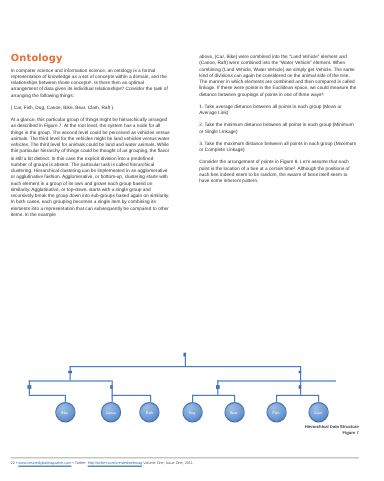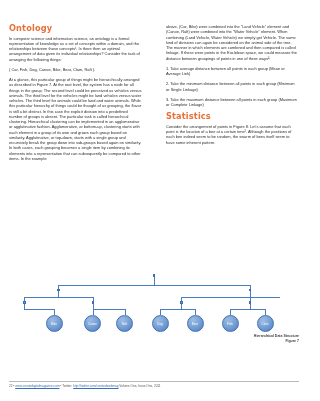--- a/index.html
+++ b/index.html
@@ -13,20 +13,21 @@
     font-family: "Liberation Sans", sans-serif;
     color: #231f20;
     position: relative;
     overflow: hidden;
   }
 
   .page {
     position: absolute;
     inset: 0;
     background: #ffffff;
+    margin-top: 20px;
   }
 
   .columns {
     position: absolute;
     left: 0;
     top: 0;
     width: 308px;
     height: 250px;
   }
 
@@ -162,21 +163,20 @@
       <p class="body-text">In computer science and information science, an ontology is a formal representation of knowledge as a set of concepts within a domain, and the relationships between those concepts¹. Is there then an optimal arrangement of data given its individual relationships? Consider the task of arranging the following things:</p>
       <p class="body-text tight">( Car, Fish, Dog, Canoe, Bike, Bear, Clam, Raft ).</p>
       <p class="body-text">At a glance, this particular group of things might be hierarchically arranged as described in Figure 7. At the root level, the system has a node for all things in the group. The second level could be perceived as vehicles versus animals. The third level for the vehicles might be land vehicles versus water vehicles. The third level for animals could be land and water animals. While this particular hierarchy of things could be thought of as grouping, the flavor is still a bit distinct. In this case the explicit division into a predefined number of groups is absent. The particular task is called hierarchical clustering. Hierarchical clustering can be implemented in an agglomerative or agglutinative fashion. Agglomerative, or bottom-up, clustering starts with each element in a group of its own and grows each group based on similarity. Agglutinative, or top-down, starts with a single group and recursively break the group down into sub-groups based again on similarity. In both cases, each grouping becomes a single item by combining its elements into a representation that can subsequently be compared to other items. In the example</p>
     </div>
 
     <div class="col col-right">
       <p class="body-text continued">above, (Car, Bike) were combined into the “Land Vehicle” element and (Canoe, Raft) were combined into the “Water Vehicle” element. When combining (Land Vehicle, Water Vehicle) we simply get Vehicle. The same kind of divisions can again be considered on the animal side of the tree. The manner in which elements are combined and then compared is called linkage. If these were points in the Euclidean space, we could measure the distance between groupings of points in one of three ways²:</p>
       <p class="body-text list-item">1. Take average distance between all points in each group (Mean or Average Link)</p>
       <p class="body-text list-item">2. Take the minimum distance between all points in each group (Minimum or Single Linkage)</p>
       <p class="body-text list-item">3. Take the maximum distance between all points in each group (Maximum or Complete Linkage)</p>
-      <h2 class="section-title">Statistics</h2>
       <p class="body-text">Consider the arrangement of points in Figure 8. Let’s assume that each point is the location of a bee at a certain time³. Although the positions of each bee indeed seem to be random, the swarm of bees itself seem to have some inherent pattern.</p>
     </div>
 
   </div>
 
   <div class="figure">
 
     <div class="tree">
 
       <div class="jnode" style="left:138.7px; top:16px;"></div>

